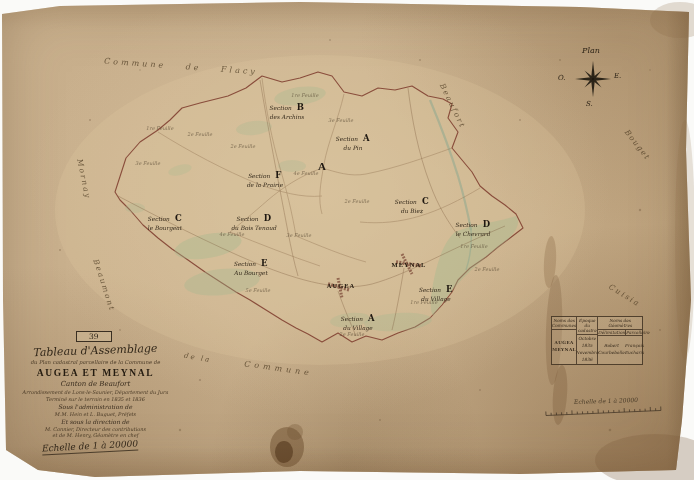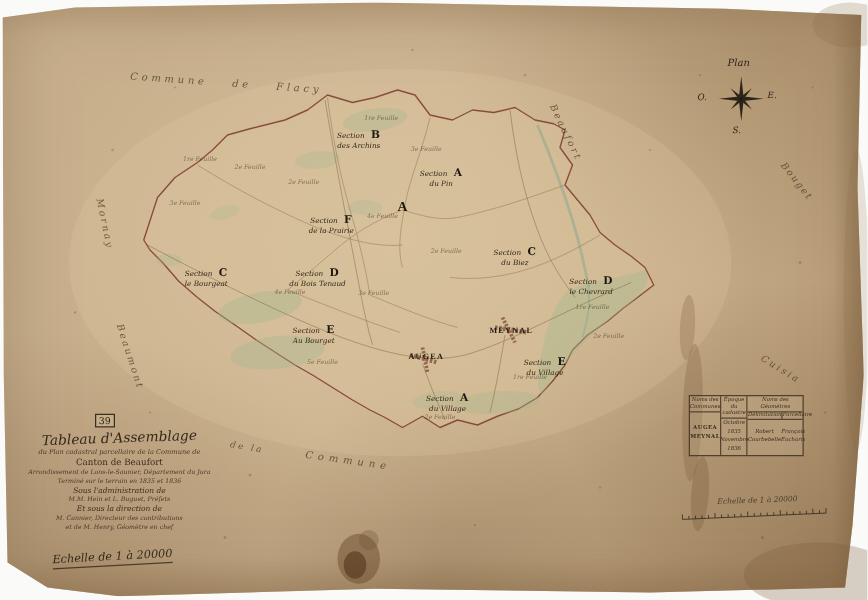--- a/index.html
+++ b/index.html
@@ -24,25 +24,25 @@
   .lbl{position:absolute;color:#3b2e1f;white-space:nowrap;}
   .sec{transform:translateX(-50%);text-align:center;line-height:1.15;}
   .sec-word{font-style:italic;font-size:5.8px;color:#33281a;}
   .sec-letter{font-weight:bold;font-size:8.5px;color:#1f1811;letter-spacing:.5px;}
   .sec-name{font-style:italic;font-size:5.8px;color:#33281a;display:block;}
   .place{transform:translateX(-50%);font-weight:bold;font-size:6.5px;letter-spacing:1px;color:#241b10;font-family:"Liberation Serif",serif;}
   .feuille{font-style:italic;font-size:5px;color:rgba(75,60,40,.62);transform:translateX(-50%);}
   .neighbor{font-style:italic;color:rgba(80,62,38,.8);}
   .tb{position:absolute;left:18px;top:344px;width:155px;text-align:center;color:#3b2e1f;}
   .tb div{line-height:1.35;}
-  .plate{position:absolute;left:76px;top:331px;border:1.2px solid #3a2f22;padding:0 2px;font-size:7.5px;font-weight:normal;color:#2c2317;background:rgba(210,190,155,.4);}
+  .plate{position:absolute;left:76px;top:331px;border:1.2px solid #3a2f22;padding:0 12px;font-size:7.5px;font-weight:normal;color:#2c2317;background:rgba(210,190,155,.4);}
   .t1{font-size:11px;font-style:italic;transform:rotate(-2deg);color:#33281a;}
   .t2{font-size:5.3px;font-style:italic;color:#4a3a26;}
   .t3{font-size:9.5px;font-weight:bold;letter-spacing:1.6px;font-family:"Liberation Serif",serif;color:#241b10;margin-top:1px;}
-  .t4{font-size:7px;}
+  .t4{font-size:7px;font-style:italic;}
   .t5{font-size:5px;font-style:italic;color:#4a3a26;}
   .t6{font-size:6px;font-style:italic;}
   .scale-main{position:absolute;left:42px;top:441px;font-size:9px;font-style:italic;color:#33281a;border-bottom:1px solid rgba(51,40,26,.8);padding-bottom:1px;transform:rotate(-3deg);}
   .scale-bar-lbl{position:absolute;left:574px;top:397px;font-size:6px;font-style:italic;color:rgba(60,48,32,.85);transform:rotate(-2deg);}
   .compass-lbl{font-style:italic;color:#2e2417;}
   
   .ltable{position:absolute;left:551px;top:316px;width:90px;height:47px;border:1px solid rgba(62,48,32,.85);display:flex;font-size:4.3px;color:#3b2e1f;background:rgba(205,184,150,.25);}
   .lcol{display:flex;flex-direction:column;border-right:1px solid rgba(62,48,32,.8);}
   .lcol:last-child{border-right:none;}
   .lc1{width:26px;}.lc2{width:20px;}.lc3{width:44px;}
@@ -241,20 +241,21 @@
   <div class="lbl feuille" style="left:487px;top:266px;">2e Feuille</div>
   <div class="lbl feuille" style="left:424px;top:299px;">1re Feuille</div>
   <div class="lbl feuille" style="left:352px;top:331px;">2e Feuille</div>
   <div class="lbl feuille" style="left:258px;top:287px;">5e Feuille</div>
 
   <div class="plate">39</div>
 
   <div class="tb">
     <div class="t1">Tableau d'Assemblage</div>
     <div class="t2">du Plan cadastral parcellaire de la Commune de</div>
+    <div class="t3">AUGEA ET MEYNAL</div>
     <div class="t4">Canton de Beaufort</div>
     <div class="t5">Arrondissement de Lons-le-Saunier, Département du Jura</div>
     <div class="t5">Terminé sur le terrain en 1835 et 1836</div>
     <div class="t6">Sous l'administration de</div>
     <div class="t5">M.M. Hein et L. Buguet, Préfets</div>
     <div class="t6">Et sous la direction de</div>
     <div class="t5">M. Cannier, Directeur des contributions</div>
     <div class="t5">et de M. Henry, Géomètre en chef</div>
   </div>
 

